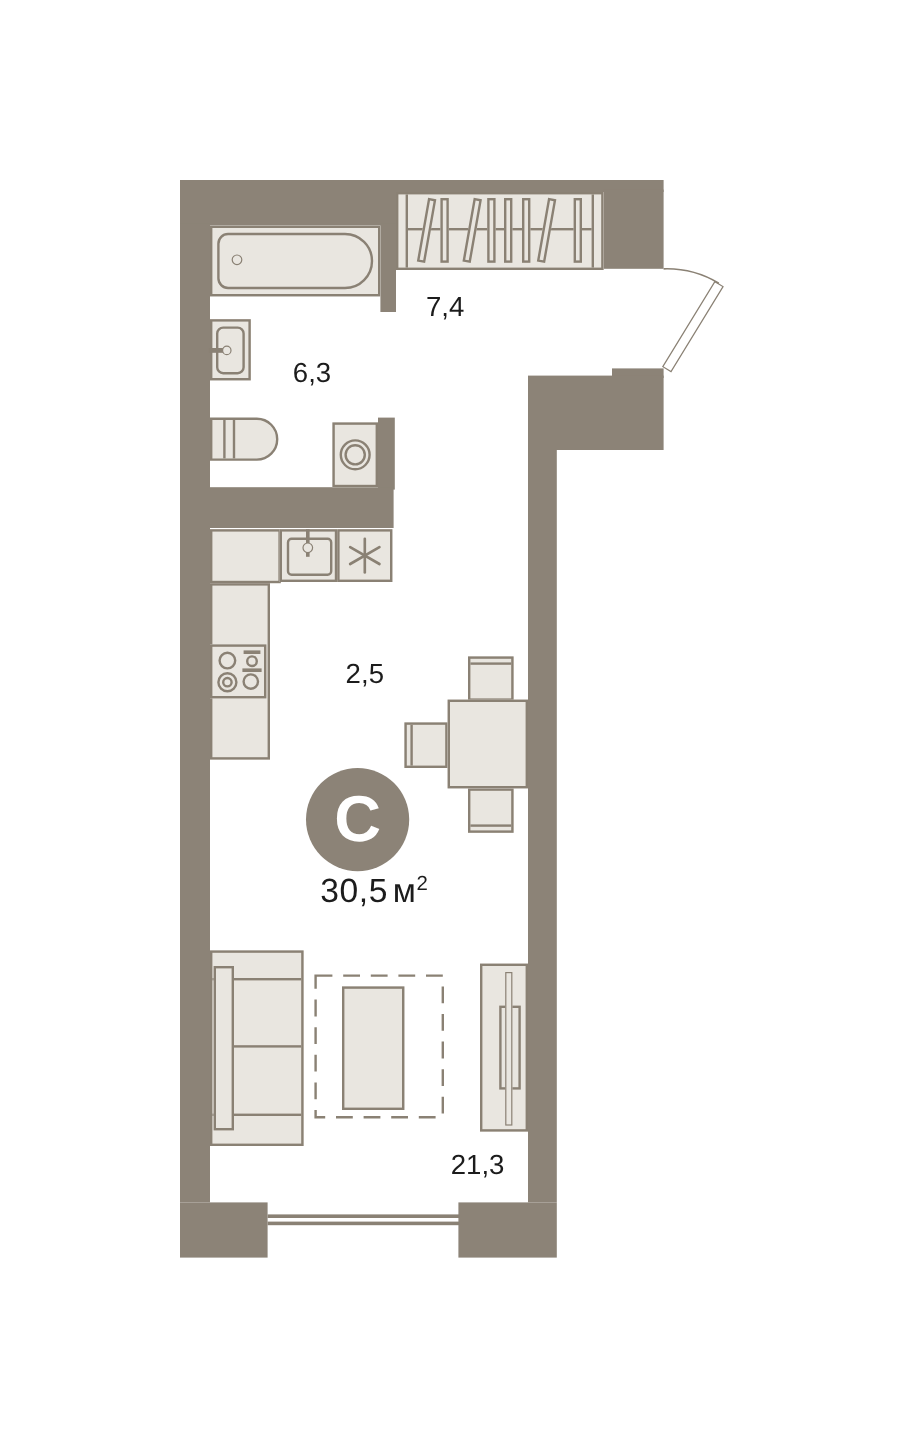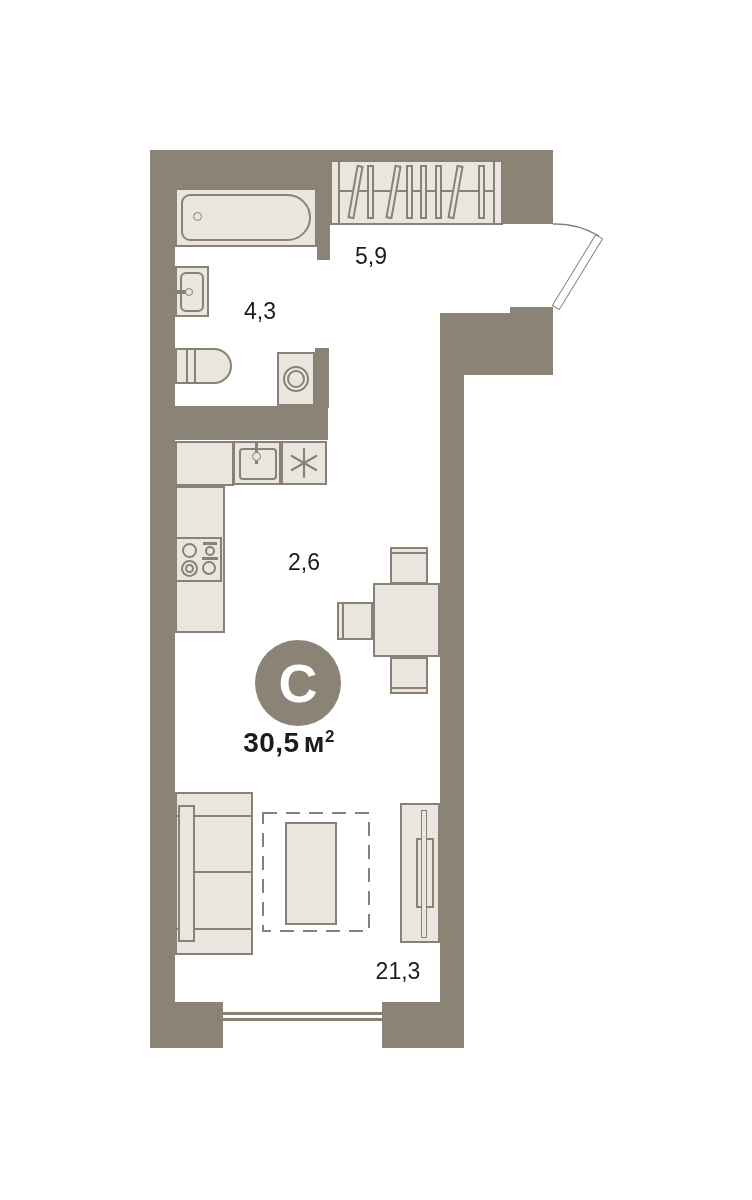--- a/index.html
+++ b/index.html
@@ -13,22 +13,22 @@
   .fx{position:absolute;background:var(--fill);border:2px solid var(--line);box-sizing:border-box;}
   .outline{position:absolute;background:transparent;border:2px solid var(--line);box-sizing:border-box;}
   .ln{position:absolute;background:var(--line);}
   .circ{border-radius:50%;}
   .label{position:absolute;transform:translate(-50%,-50%);font-size:23px;color:var(--text);white-space:nowrap;}
   .hanger{position:absolute;width:7px;height:54px;top:165px;background:var(--fill);
           border:2px solid var(--line);box-sizing:border-box;}
   .badge{position:absolute;left:255px;top:640px;width:86px;height:86px;border-radius:50%;
          background:var(--wall);display:flex;align-items:center;justify-content:center;}
   .badge span{color:var(--badge_text);font-size:54px;font-weight:bold;line-height:1;}
-  .total{position:absolute;left:289px;top:727px;transform:translateX(-50%);
-         font-size:28px;font-weight:bold;color:var(--text);white-space:nowrap;letter-spacing:.5px;}
+  .total{position:absolute;left:312px;top:727px;transform:translateX(-50%);
+         font-size:28px;font-weight:normal;color:var(--text);white-space:nowrap;letter-spacing:.5px;}
   .total .sup{font-size:17px;vertical-align:super;line-height:0;}
   .total .unit{margin-left:4px;}
   .door-leaf{position:absolute;left:551px;top:224px;width:9px;height:84px;background:#fff;
              border:1.5px solid var(--line);box-sizing:border-box;
              transform:rotate(31.5deg);transform-origin:50% 100%;}
   svg.overlay{position:absolute;left:0;top:0;pointer-events:none;}
 </style>
 </head>
 <body>
 
@@ -122,23 +122,23 @@
   <svg class="overlay" width="752" height="1200" viewBox="0 0 752 1200">
     <path d="M553,224 A84,84 0 0 1 599,236" fill="none" stroke="#8A8174" stroke-width="1.4"></path>
     <rect x="263" y="813" width="106" height="118" fill="none" stroke="#8A8174" stroke-width="2" stroke-dasharray="14 9"></rect>
     <g stroke="#8A8174" stroke-width="2.2" stroke-linecap="round">
       <line x1="304" y1="449" x2="304" y2="477"></line>
       <line x1="291.8" y1="456" x2="316.2" y2="470"></line>
       <line x1="316.2" y1="456" x2="291.8" y2="470"></line>
     </g>
   </svg>
 
-  <div class="label" style="left:371px;top:256px">5,9</div>
-  <div class="label" style="left:260px;top:311px">4,3</div>
-  <div class="label" style="left:304px;top:562px">2,6</div>
+  <div class="label" style="left:371px;top:256px">7,4</div>
+  <div class="label" style="left:260px;top:311px">6,3</div>
+  <div class="label" style="left:304px;top:562px">2,5</div>
   <div class="label" style="left:398px;top:971px">21,3</div>
 
   <div class="badge">
     <span>С</span>
   </div>
 
   <div class="total">
     <span>30,5</span><span class="unit">м</span><span class="sup">2</span>
   </div>
 

